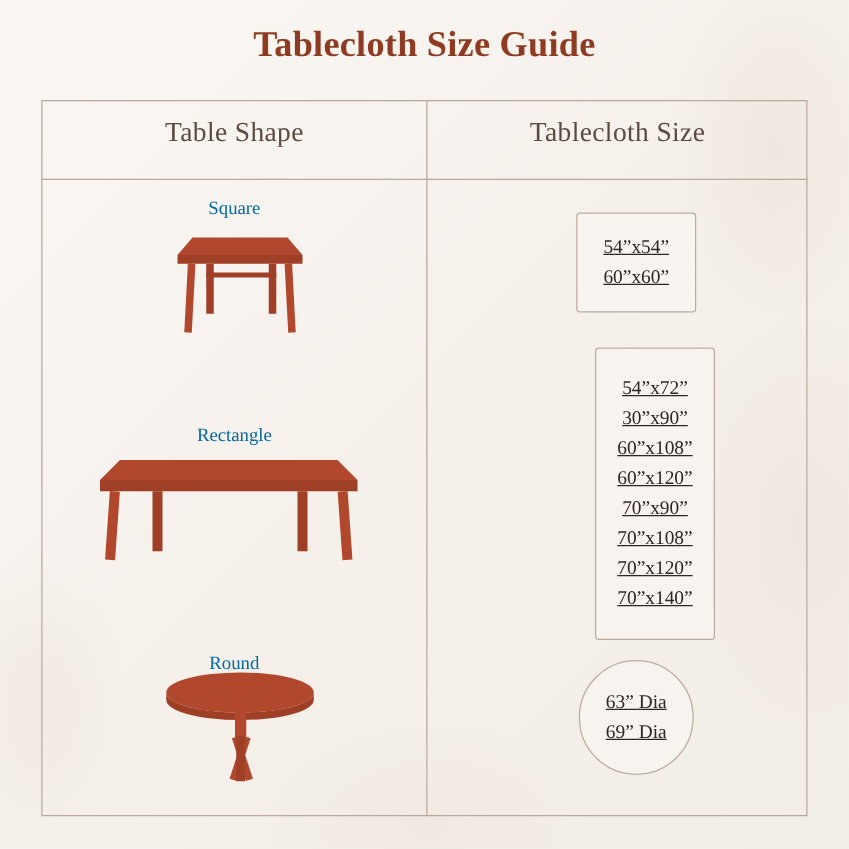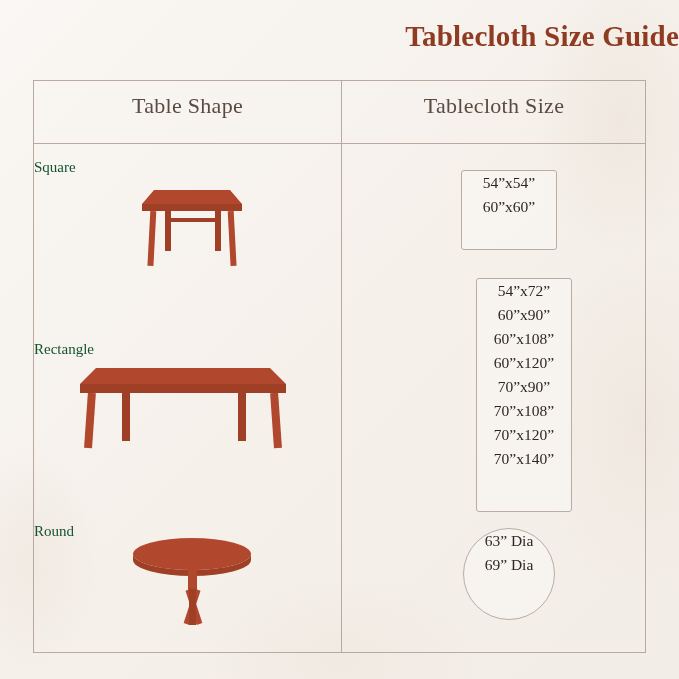--- a/index.html
+++ b/index.html
@@ -28,21 +28,21 @@
   }
   .page {
     position: absolute;
     inset: 0;
   }
   .title {
     position: absolute;
     top: 20px;
     left: 0;
     width: 679px;
-    text-align: right;
+    text-align: center;
     font-size: 29px;
     font-weight: bold;
     color: #8f3b22;
     letter-spacing: 0.2px;
   }
   .table-box {
     position: absolute;
     left: 33px;
     top: 80px;
     width: 613px;
@@ -79,22 +79,23 @@
   }
   .col-head .sub {
     font-size: 12px;
     margin-top: 1px;
   }
   #head-shape { left: 34px; width: 307px; }
   #head-size  { left: 342px; width: 304px; }
 
   .row-label {
     position: absolute;
+    text-align: center;
     font-size: 15px;
-    color: #14532d;
+    color: #0369a1;
     width: 307px;
     left: 34px;
   }
   #label-square    { top: 159px; }
   #label-rectangle { top: 341px; }
   #label-round     { top: 523px; }
 
   .shape-art {
     position: absolute;
     left: 34px;
@@ -105,23 +106,25 @@
   #art-round     { top: 534px; height: 100px; }
 
   .size-card {
     position: absolute;
     box-sizing: border-box;
     border: 1px solid #bbaca2;
     background: rgba(250,247,244,0.55);
     display: flex;
     flex-direction: column;
     align-items: center;
+    justify-content: center;
     color: #2e2724;
     font-size: 15.5px;
     line-height: 1.55;
+    text-decoration: underline;
   }
   #card-square {
     left: 461px; top: 170px; width: 96px; height: 80px;
     border-radius: 3px;
   }
   #card-rectangle {
     left: 476px; top: 278px; width: 96px; height: 234px;
     border-radius: 3px;
   }
   #card-round {
@@ -179,21 +182,21 @@
       <rect x="46" y="24" width="206" height="9" fill="#9e3f26"></rect>
 
       <rect x="52" y="33" width="8" height="55" fill="#b1472c" transform="rotate(4 56 60)"></rect>
       <rect x="238" y="33" width="8" height="55" fill="#b1472c" transform="rotate(-4 242 60)"></rect>
       <rect x="88" y="33" width="8" height="48" fill="#9e3f26"></rect>
       <rect x="204" y="33" width="8" height="48" fill="#9e3f26"></rect>
     </svg>
   </div>
   <div class="size-card" id="card-rectangle">
     <div>54”x72”</div>
-    <div>60”x90”</div>
+    <div>30”x90”</div>
     <div>60”x108”</div>
     <div>60”x120”</div>
     <div>70”x90”</div>
     <div>70”x108”</div>
     <div>70”x120”</div>
     <div>70”x140”</div>
   </div>
 
   <div class="row-label" id="label-round">Round</div>
   <div class="shape-art" id="art-round">

